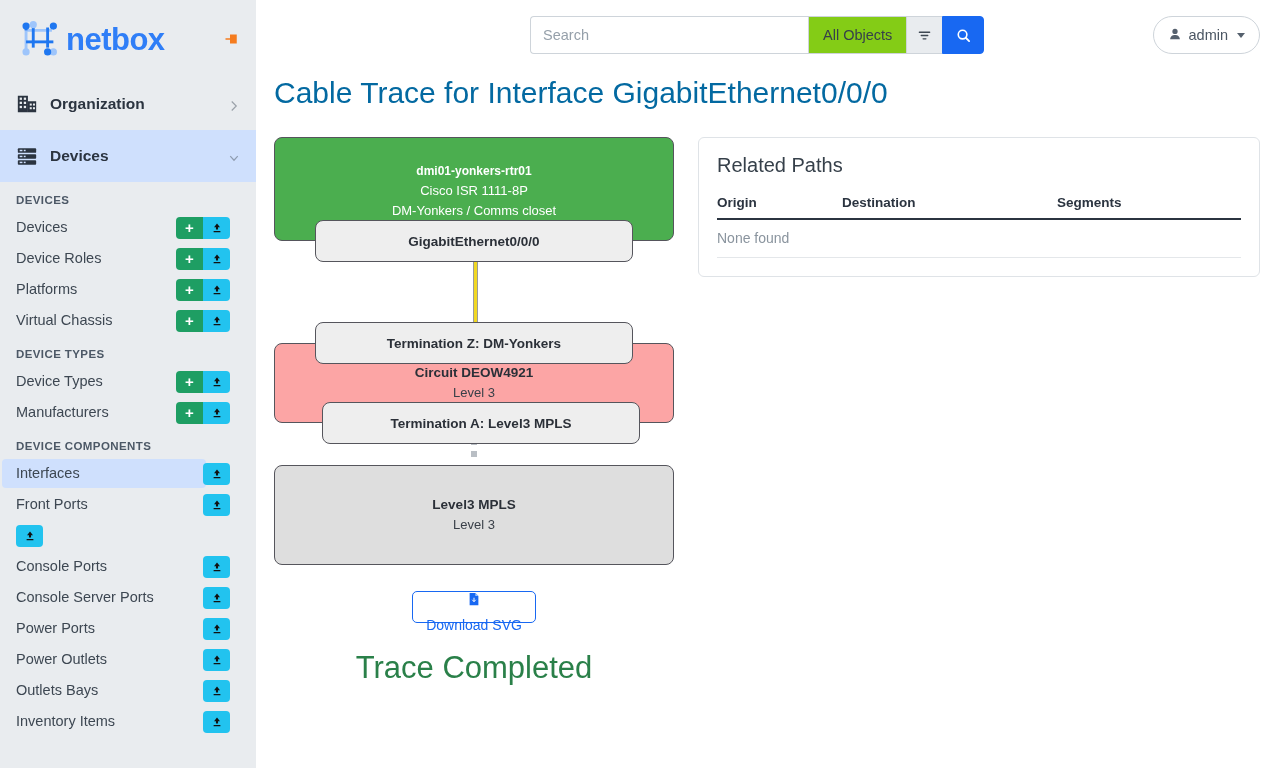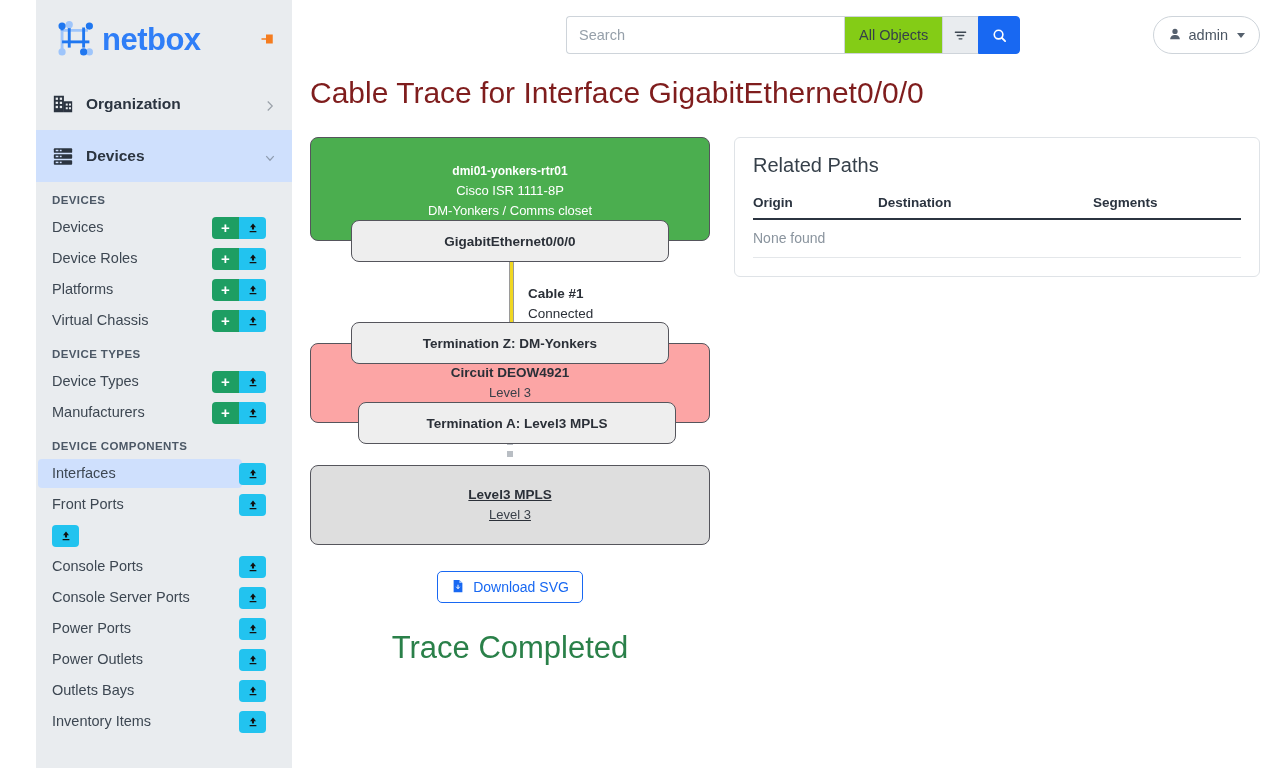--- a/index.html
+++ b/index.html
@@ -7,21 +7,21 @@
   html, body {
     margin: 0; padding: 0;
     width: 1280px; height: 768px;
     overflow: hidden;
     background: #ffffff;
     font-family: "Liberation Sans", sans-serif;
     color: #36404a;
   }
 
   
-  .app { display: flex; width: 1280px; height: 768px; padding-left: 36px; }
+  .app { display: flex; width: 1280px; height: 768px; }
 
   
   .sidebar {
     width: 256px; height: 768px;
     background: #e9ecef;
     flex: 0 0 256px;
     overflow: hidden;
     position: relative;
   }
   .brand {
@@ -123,21 +123,21 @@
   .user-btn {
     display: flex; align-items: center; gap: 7px;
     height: 38px; padding: 0 14px;
     border: 1px solid #ced4da; border-radius: 19px;
     background: #fff; cursor: pointer;
     font-size: 14.5px; color: #4b5663;
   }
   .user-btn .caret { border-left: 4.5px solid transparent; border-right: 4.5px solid transparent; border-top: 5.5px solid #55606d; margin-left: 2px; }
 
   .page-title {
-    font-size: 30px; font-weight: 400; color: #7f1d1d;
+    font-size: 30px; font-weight: 400; color: #0369a1;
     padding: 0 0 0 18px; margin: 5px 0 0 0; line-height: 1.2;
   }
 
   
   .content { display: flex; padding: 26px 20px 0 18px; gap: 24px; }
   .trace-col { width: 400px; flex: 0 0 400px; }
   .side-col { flex: 1 1 auto; }
 
   
   .trace { position: relative; }
@@ -189,34 +189,35 @@
 
   .dotted-zone { position: relative; height: 42px; }
   .dotted-line {
     position: absolute; left: 197px; top: 4px; width: 6px; height: 34px;
     background-image: linear-gradient(#b9bec4 50%, transparent 0);
     background-size: 6px 12px; background-repeat: repeat-y;
   }
 
   .node-provider {
     background: #dedede; color: #2b3038;
-    width: 400px; height: 80px;
-    display: flex; flex-direction: column; align-items: center; justify-content: center; text-decoration: underline;
+    width: 400px; height: 100px;
+    display: flex; flex-direction: column; align-items: center; justify-content: center;
   }
   .node-provider .p-name { font-size: 13.5px; font-weight: 700; line-height: 20px; }
   .node-provider .p-sub { font-size: 13px; line-height: 20px; color: #3a4049; }
 
   .dl-row { display: flex; justify-content: center; margin-top: 26px; }
   .dl-btn {
     display: inline-flex; align-items: center; gap: 8px;
     height: 32px; padding: 0 13px;
     border: 1px solid #1868f2; border-radius: 5px;
     background: #fff; color: #1868f2;
     font-size: 14px; cursor: pointer;
     font-family: "Liberation Sans", sans-serif;
+    flex-direction: column;
   }
   .dl-btn svg { width: 14px; height: 14px; }
 
   .trace-status {
     text-align: center; margin-top: 27px;
     font-size: 31px; color: #2a8049; font-weight: 400;
   }
 
   
   .card {
@@ -542,25 +543,20 @@
             <div class="n-sub">Cisco ISR 1111-8P</div>
             <div class="n-sub">DM-Yonkers / Comms closet</div>
           </div>
 
           <div class="node term term-iface">
             <span>GigabitEthernet0/0/0</span>
           </div>
 
           <div class="cable-zone">
             <div class="cable-line"></div>
-            <div class="cable-info">
-              <div class="c-title">Cable #1</div>
-              <div>Connected</div>
-              <div>Singlemode Fiber</div>
-            </div>
           </div>
 
           <div class="circuit-block">
             <div class="node term term-top">
               <span>Termination Z: DM-Yonkers</span>
             </div>
             <div class="circuit-body">
               <div class="c-name">Circuit DEOW4921</div>
               <div class="c-prov">Level 3</div>
             </div>

